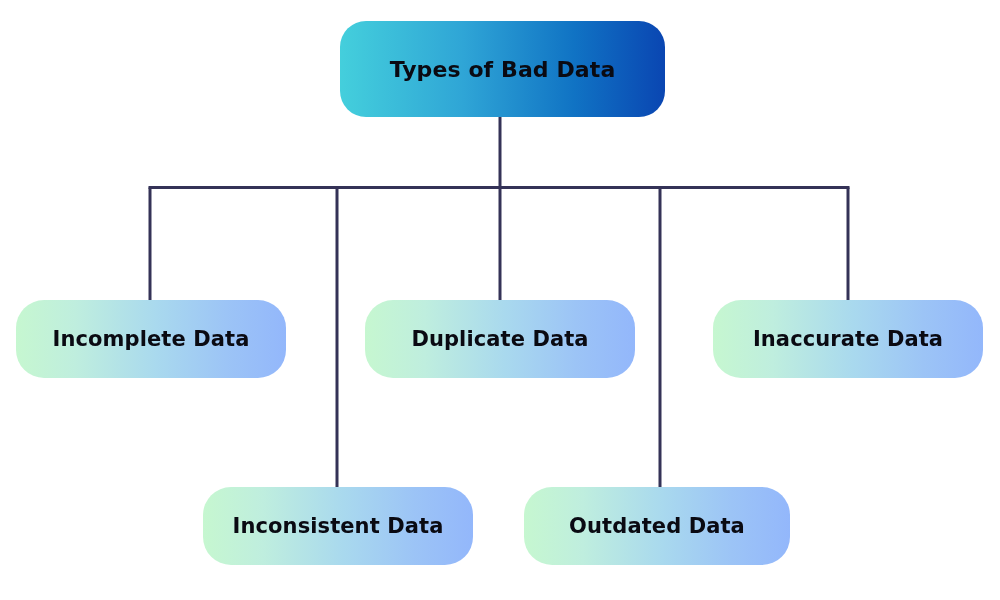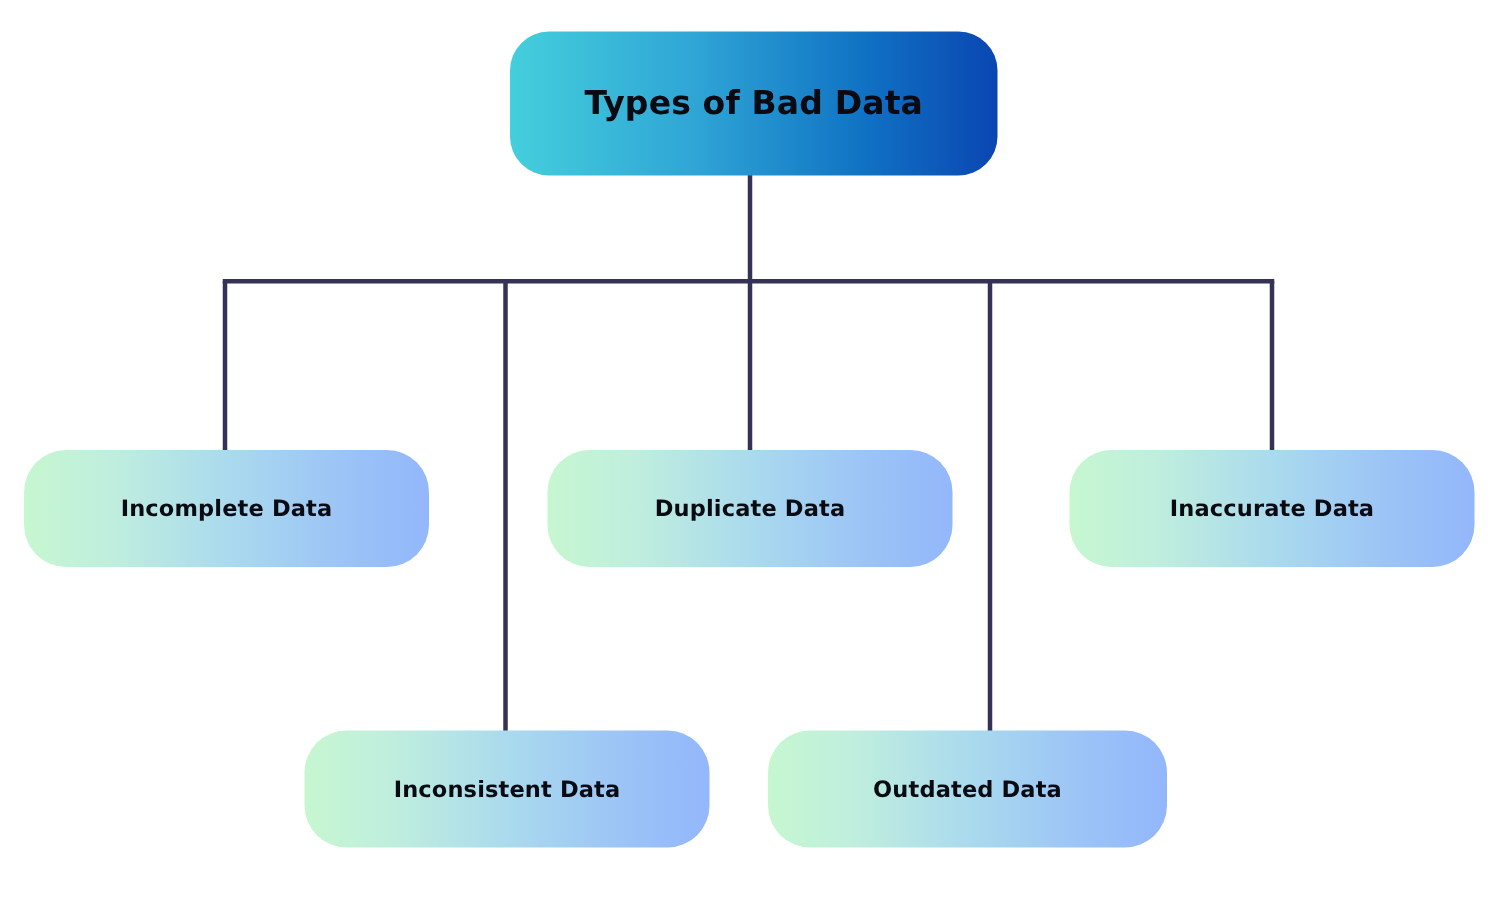--- a/index.html
+++ b/index.html
@@ -53,33 +53,33 @@
     color: #0a0a12;
     letter-spacing: 0.1px;
   }
 
   .node-child {
     height: 78px;
     border-radius: 28px;
     background: linear-gradient(90deg, #c6f7d0 0%, #bfeede 22%, #a9d9ee 52%, #9cc4f6 78%, #93b7fb 100%);
   }
   .node-child .node-label {
-    font-size: 15px;
+    font-size: 21px;
     font-weight: bold;
     color: #0a0a12;
     letter-spacing: 0.1px;
   }
 
   
   #node-incomplete { left: 16px;  top: 300px; width: 270px; }
   #node-duplicate  { left: 365px; top: 300px; width: 270px; }
   #node-inaccurate { left: 713px; top: 300px; width: 270px; }
   
   #node-inconsistent { left: 203px; top: 487px; width: 270px; }
-  #node-outdated     { left: 512px; top: 487px; width: 266px; }
+  #node-outdated     { left: 524px; top: 487px; width: 266px; }
 </style>
 </head>
 <body>
 
 <div id="diagram-canvas">
 
   <svg id="connector-layer" viewBox="0 0 1000 600" width="1000" height="600" xmlns="http://www.w3.org/2000/svg">
     <g stroke="#343257" stroke-width="3" fill="none" stroke-linecap="butt">
 
       <path d="M500,100 L500,187.5"></path>

